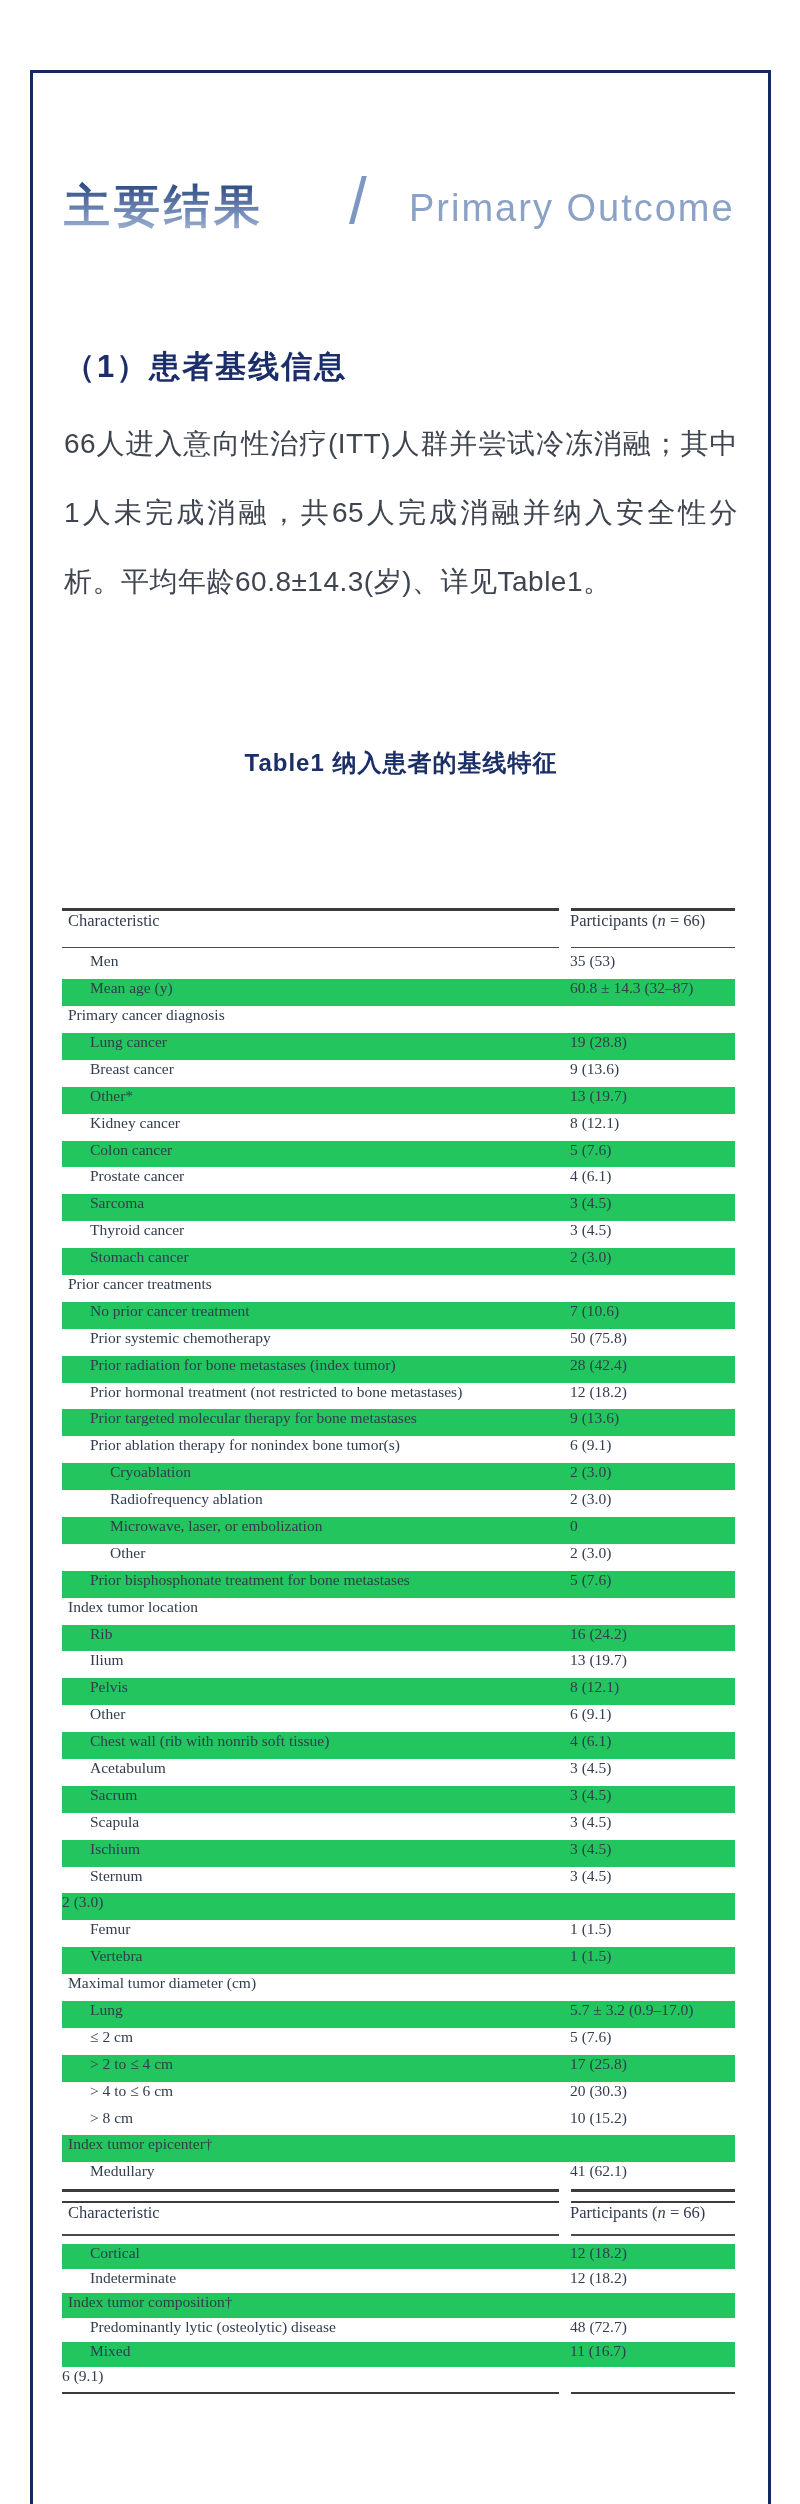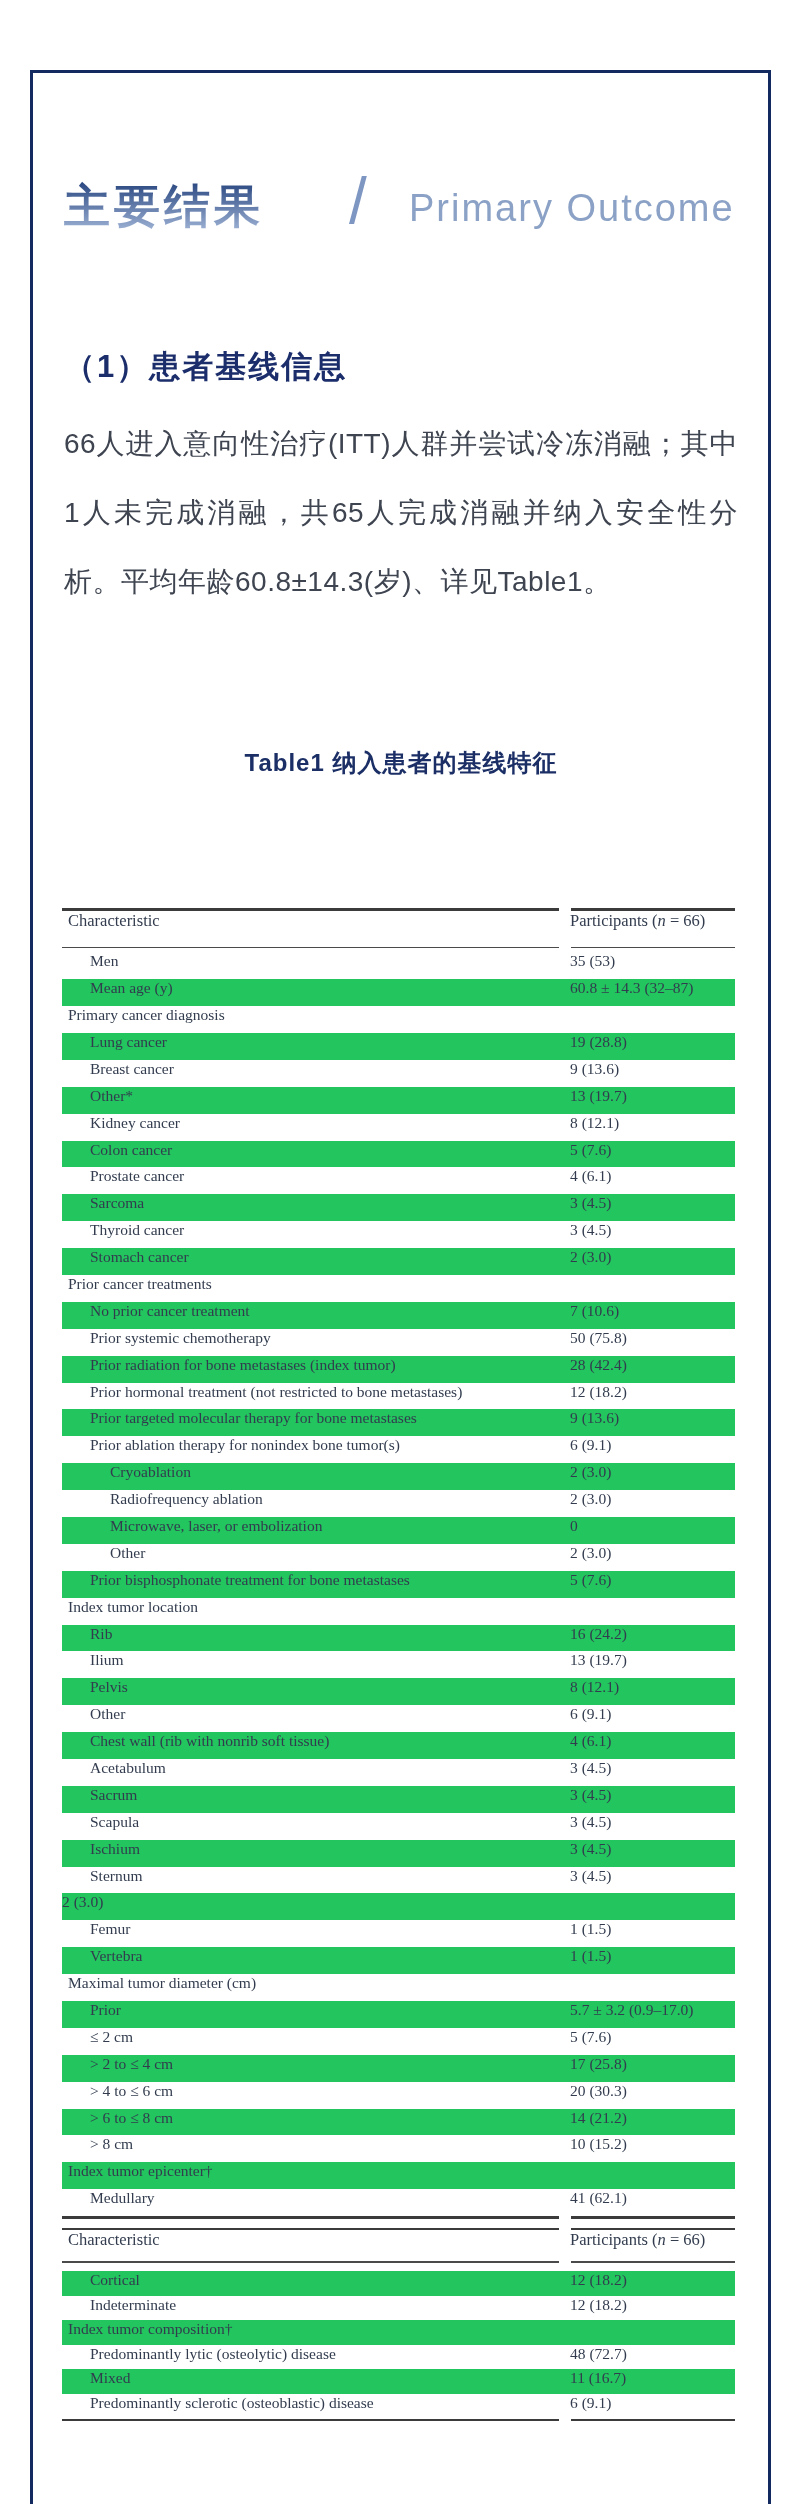--- a/index.html
+++ b/index.html
@@ -212,38 +212,34 @@
         </div>
         <div class="trow indent-1 shaded">
           <div class="cell-label">Vertebra</div>
           <div class="cell-value">1 (1.5)</div>
         </div>
         <div class="trow indent-0">
           <div class="cell-label">Maximal tumor diameter (cm)</div>
           <div class="cell-value"></div>
         </div>
         <div class="trow indent-1 shaded">
-          <div class="cell-label">Prior</div>
+          <div class="cell-label">Lung</div>
           <div class="cell-value">5.7 ± 3.2 (0.9–17.0)</div>
         </div>
         <div class="trow indent-1">
           <div class="cell-label">≤ 2 cm</div>
           <div class="cell-value">5 (7.6)</div>
         </div>
         <div class="trow indent-1 shaded">
           <div class="cell-label">&gt; 2 to ≤ 4 cm</div>
           <div class="cell-value">17 (25.8)</div>
         </div>
         <div class="trow indent-1">
           <div class="cell-label">&gt; 4 to ≤ 6 cm</div>
           <div class="cell-value">20 (30.3)</div>
-        </div>
-        <div class="trow indent-1 shaded">
-          <div class="cell-label">&gt; 6 to ≤ 8 cm</div>
-          <div class="cell-value">14 (21.2)</div>
         </div>
         <div class="trow indent-1">
           <div class="cell-label">&gt; 8 cm</div>
           <div class="cell-value">10 (15.2)</div>
         </div>
         <div class="trow indent-0 shaded">
           <div class="cell-label">Index tumor epicenter†</div>
           <div class="cell-value"></div>
         </div>
         <div class="trow indent-1">
@@ -275,19 +271,18 @@
         </div>
         <div class="trow indent-1">
           <div class="cell-label">Predominantly lytic (osteolytic) disease</div>
           <div class="cell-value">48 (72.7)</div>
         </div>
         <div class="trow indent-1 shaded">
           <div class="cell-label">Mixed</div>
           <div class="cell-value">11 (16.7)</div>
         </div>
         <div class="trow indent-1">
-          <div class="cell-label">Predominantly sclerotic (osteoblastic) disease</div>
           <div class="cell-value">6 (9.1)</div>
         </div>
         <div class="rule"></div>
       </div>
     </div>
 </div>
 
 </body></html>

